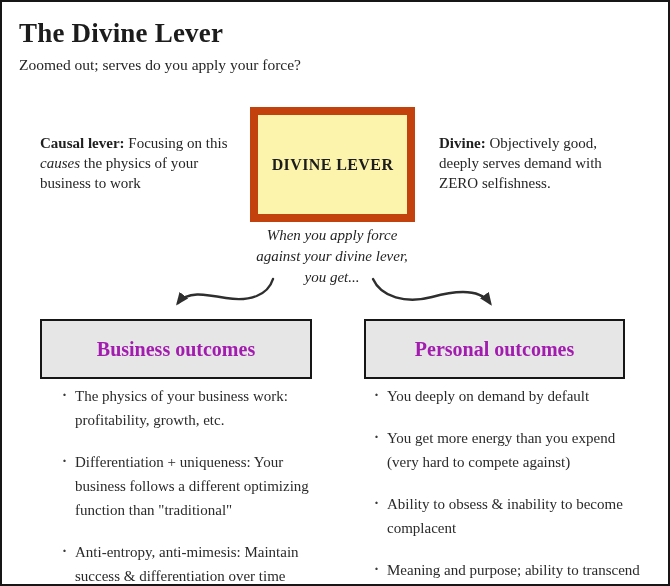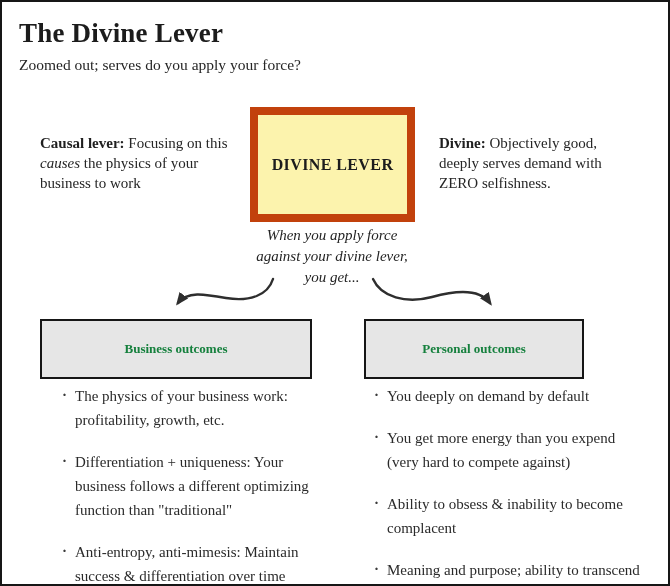--- a/index.html
+++ b/index.html
@@ -80,25 +80,25 @@
     top: 317px;
     height: 60px;
     box-sizing: border-box;
     background: #e6e6e6;
     border: 2px solid #161616;
     display: flex;
     align-items: center;
     justify-content: center;
   }
   .outcome-box.left  { left: 38px;  width: 272px; }
-  .outcome-box.right { left: 362px; width: 220px; }
+  .outcome-box.right { left: 362px; width: 261px; }
   .outcome-heading {
-    font-size: 13px;
+    font-size: 20px;
     font-weight: 700;
-    color: #15803d;
+    color: #a21caf;
   }
   ul.outcome-list {
     position: absolute;
     top: 382px;
     margin: 0; padding: 0;
     list-style: none;
     font-size: 15px;
     line-height: 24px;
     color: #2a2a2a;
   }

